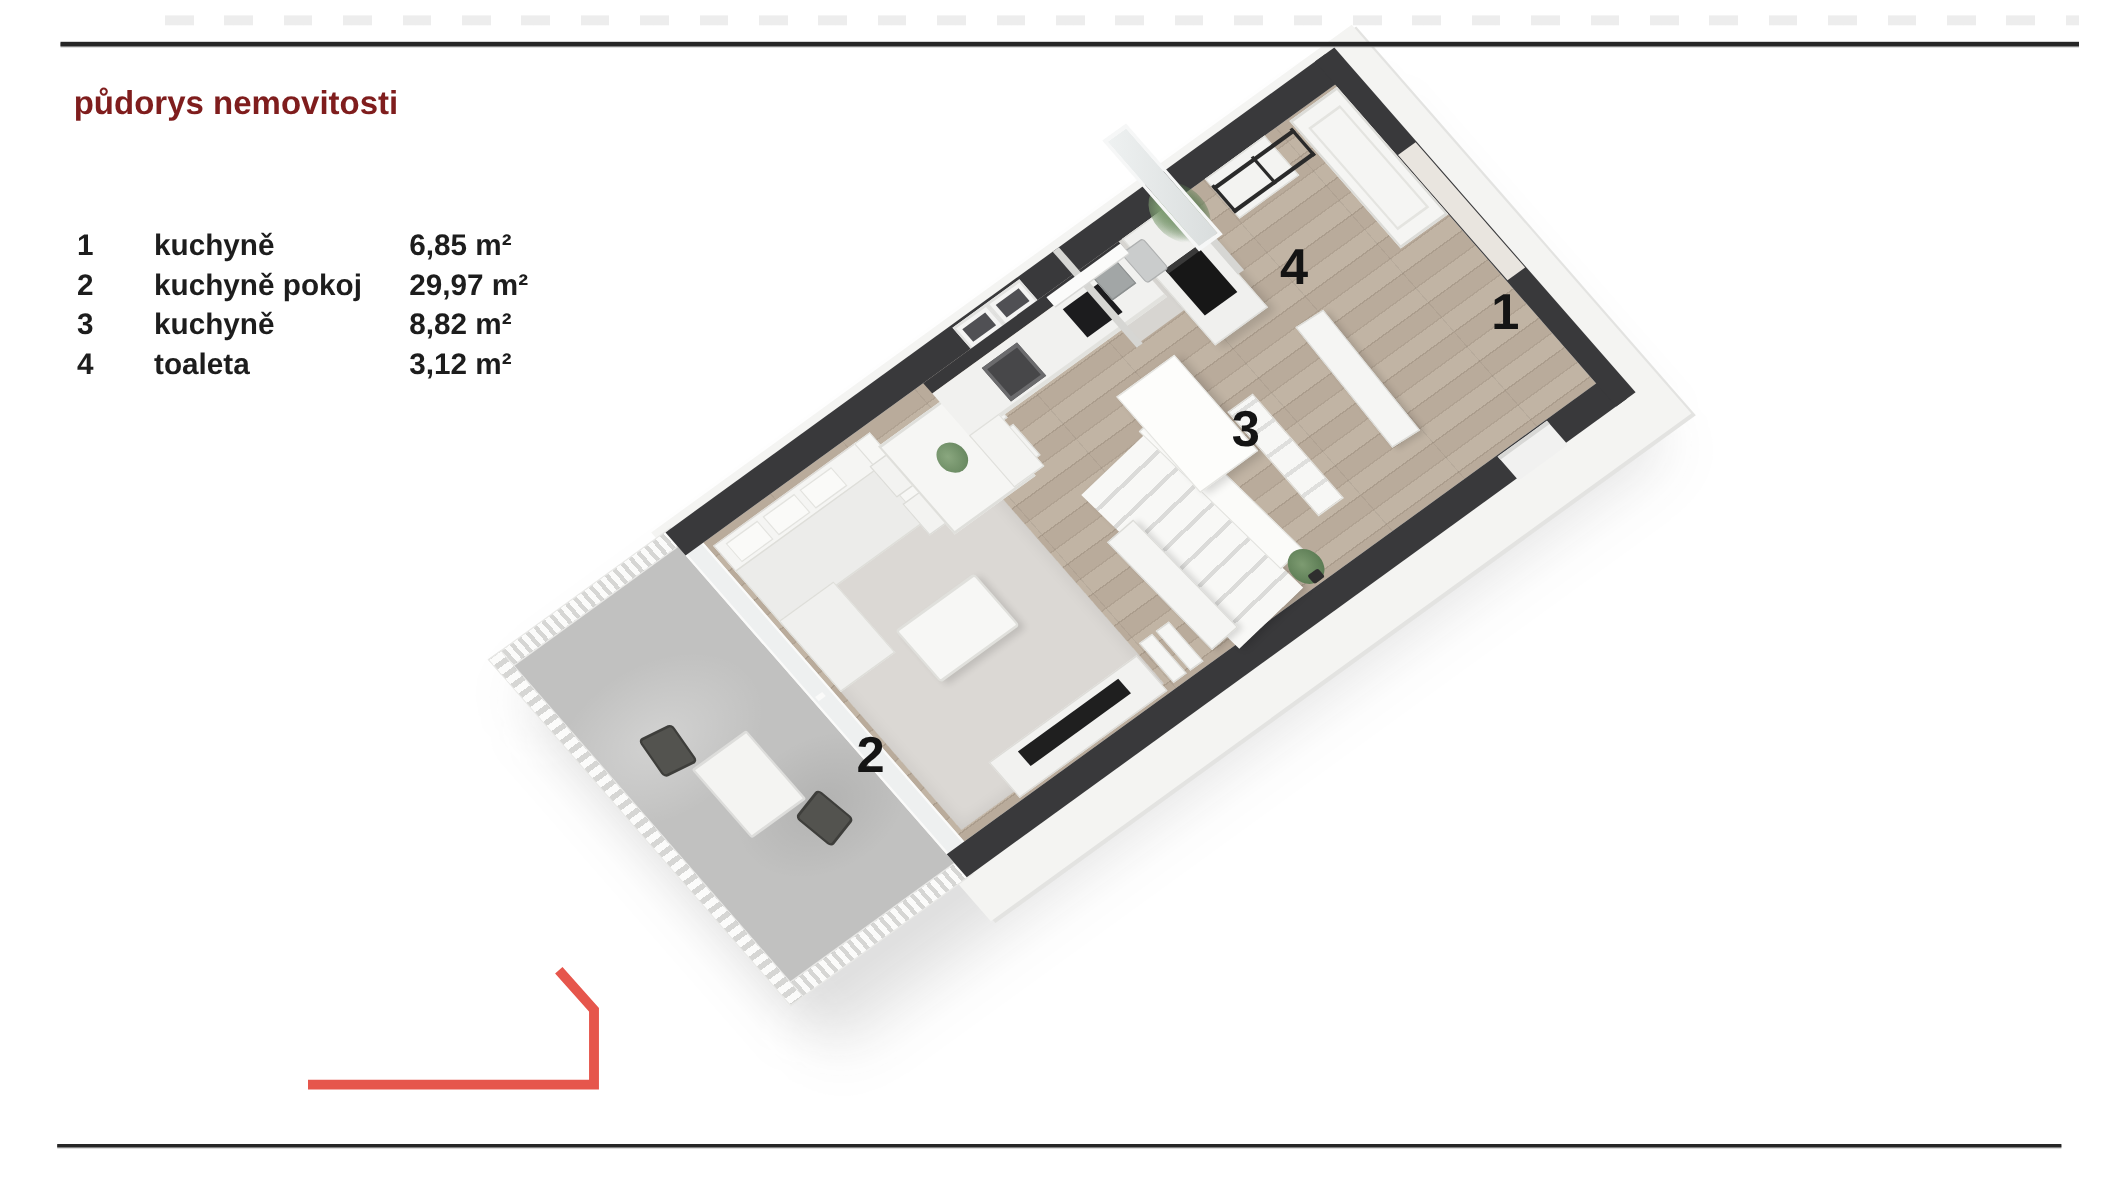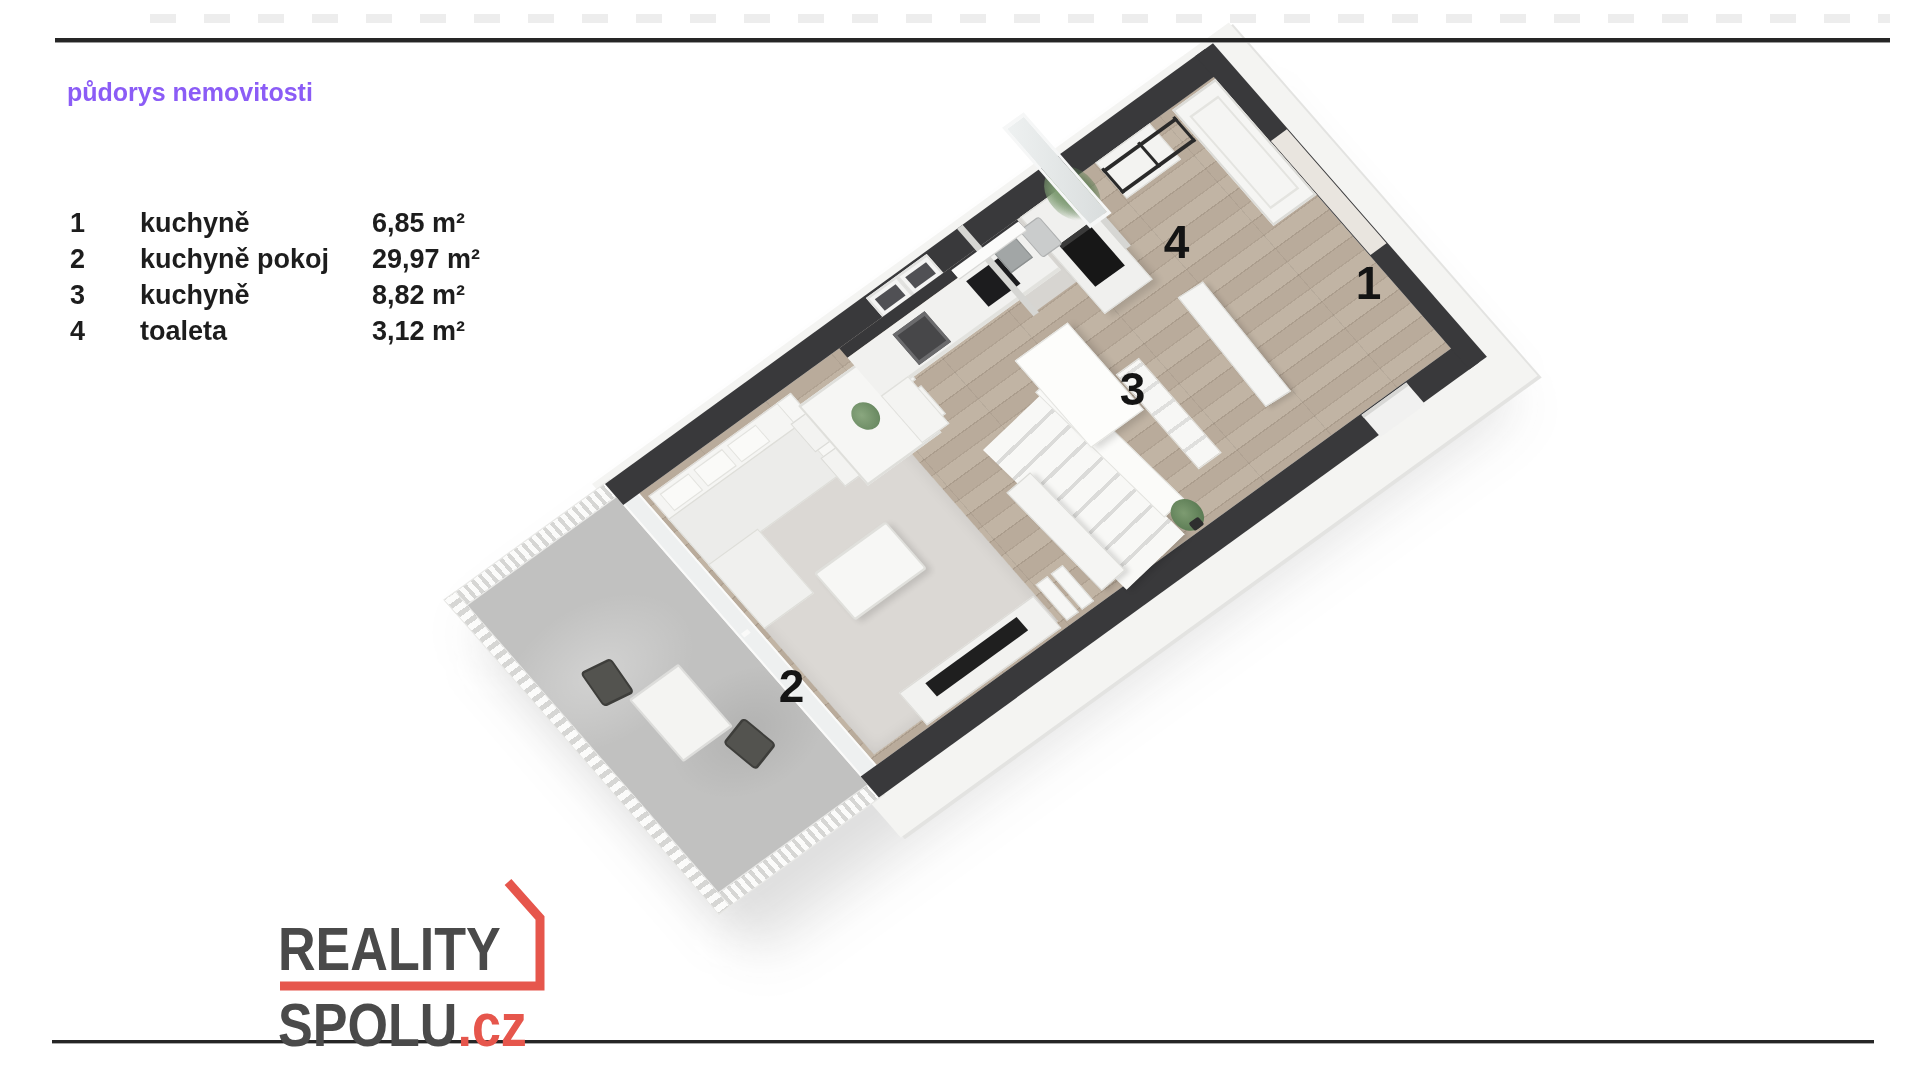--- a/index.html
+++ b/index.html
@@ -7,21 +7,21 @@
           font-family:"Liberation Sans","DejaVu Sans",sans-serif;}
 
   
   .top-dashes{position:absolute;left:150px;top:14px;width:1740px;height:9px;
     background:repeating-linear-gradient(90deg,#ededed 0 26px,transparent 26px 54px);z-index:3;}
   .rule{position:absolute;background:#262626;z-index:3;}
   .rule.top{left:55px;top:38px;width:1835px;height:4px;box-shadow:0 1px 0 #9a9a9a;}
   .rule.bottom{left:52px;top:1040px;width:1822px;height:3px;box-shadow:0 1px 0 #aaa;}
 
   
-  .title{position:absolute;left:67px;top:78px;font-size:25px;font-weight:600;color:#8b5cf6;letter-spacing:0;}
+  .title{position:absolute;left:67px;top:78px;font-size:30px;font-weight:600;color:#7f1d1d;letter-spacing:0;}
   .legend{position:absolute;left:70px;top:208px;z-index:4;}
   .legend-row{display:grid;grid-template-columns:70px 232px 122px;height:36px;align-items:baseline;
     font-size:27px;font-weight:600;color:#1d1d1d;}
   .legend-row .area{}
 
   
   .plan,.plan-shadow{position:absolute;left:445px;top:600px;width:960px;height:330px;
     transform-origin:0 0;transform:matrix(0.80,-0.58,0.83,0.95,0,0);}
   .plan{z-index:2;}
   .plan-shadow{left:474px;top:642px;background:rgba(50,50,50,0.16);filter:blur(24px);border-radius:24px;z-index:1;}
@@ -280,21 +280,15 @@
   </div>
 
   <div class="room-num rn1">1</div>
   <div class="room-num rn2">2</div>
   <div class="room-num rn3">3</div>
   <div class="room-num rn4">4</div>
 
   <svg class="rs-mark" width="290" height="130" viewBox="0 0 290 130">
     <polyline points="2,114 262,114 262,46 230,10" fill="none" stroke="#e6564c" stroke-width="9"></polyline>
   </svg>
-  <div class="logo-rs">
-    <div class="rs-line1">REALITY</div>
-    <div class="rs-line2">
-      <span>SPOLU</span><span class="rs-tld">.cz</span>
-    </div>
-  </div>
 
 
 </div>
 
 </body></html>

